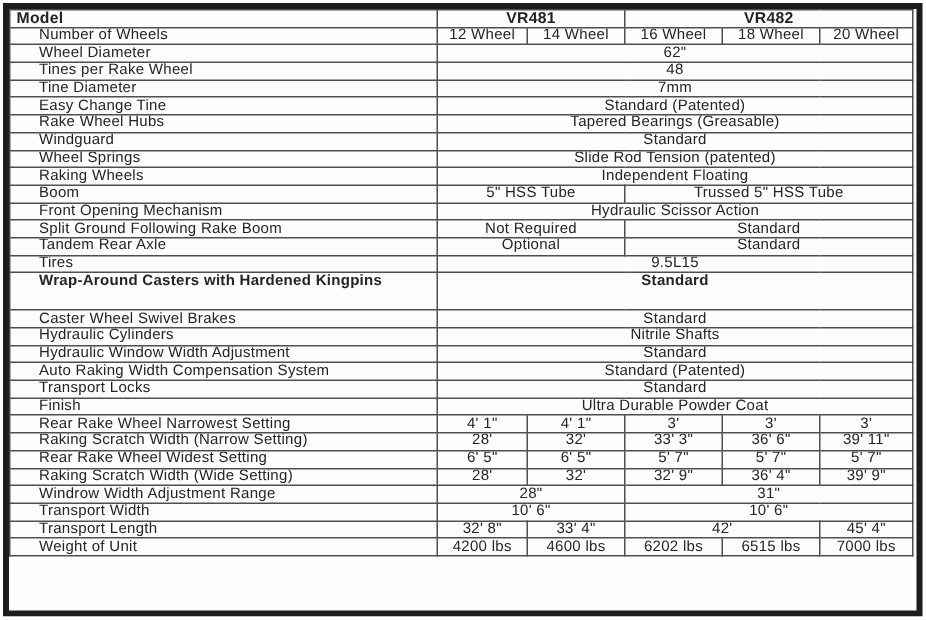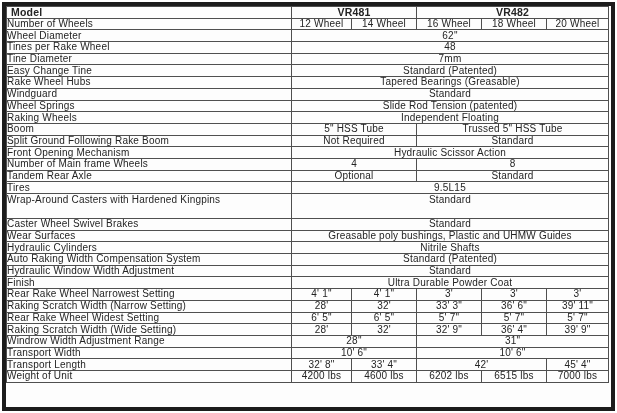--- a/index.html
+++ b/index.html
@@ -31,39 +31,40 @@
     height: 10.7px;
     padding: 0 2px;
     color: #242424;
     letter-spacing: 0.2px;
     white-space: nowrap;
     overflow: hidden;
     vertical-align: middle;
   }
   table.spec .label {
     text-align: left;
-    padding-left: 0;
+    padding-left: 19px;
   }
   table.spec .value {
     text-align: center;
   }
   table.spec th {
     font-weight: bold;
     font-size: 10.5px;
   }
   table.spec th.model {
     text-align: left;
     padding-left: 4px;
   }
   table.spec th.group {
   }
   table.spec tr.tall td {
     height: 23px;
     vertical-align: top;
     padding-top: 1px;
+    font-weight: bold;
   }
 </style>
 </head>
 <body>
 
 <div class="frame">
   <table class="spec">
     <colgroup>
       <col style="width:285px">
       <col style="width:60px">
@@ -121,64 +122,59 @@
         <tr>
           <td class="label">Raking Wheels</td>
           <td class="value" colspan="5">Independent Floating</td>
         </tr>
         <tr>
           <td class="label">Boom</td>
           <td class="value" colspan="2">5" HSS Tube</td>
           <td class="value" colspan="3">Trussed 5" HSS Tube</td>
         </tr>
         <tr>
+          <td class="label">Front Opening Mechanism</td>
+          <td class="value" colspan="5">Hydraulic Scissor Action</td>
+        </tr>
+        <tr>
           <td class="label">Split Ground Following Rake Boom</td>
           <td class="value" colspan="2">Not Required</td>
           <td class="value" colspan="3">Standard</td>
         </tr>
         <tr>
-          <td class="label">Front Opening Mechanism</td>
-          <td class="value" colspan="5">Hydraulic Scissor Action</td>
-        </tr>
-        <tr>
-          <td class="label">Number of Main frame Wheels</td>
-          <td class="value" colspan="2">4</td>
-          <td class="value" colspan="3">8</td>
-        </tr>
-        <tr>
           <td class="label">Tandem Rear Axle</td>
           <td class="value" colspan="2">Optional</td>
           <td class="value" colspan="3">Standard</td>
         </tr>
         <tr>
           <td class="label">Tires</td>
           <td class="value" colspan="5">9.5L15</td>
         </tr>
         <tr class="tall">
           <td class="label">Wrap-Around Casters with Hardened Kingpins</td>
           <td class="value" colspan="5">Standard</td>
         </tr>
         <tr>
           <td class="label">Caster Wheel Swivel Brakes</td>
           <td class="value" colspan="5">Standard</td>
         </tr>
         <tr>
-          <td class="label">Wear Surfaces</td>
-          <td class="value" colspan="5">Greasable poly bushings, Plastic and UHMW Guides</td>
-        </tr>
-        <tr>
           <td class="label">Hydraulic Cylinders</td>
           <td class="value" colspan="5">Nitrile Shafts</td>
         </tr>
         <tr>
+          <td class="label">Hydraulic Window Width Adjustment</td>
+          <td class="value" colspan="5">Standard</td>
+        </tr>
+        <tr>
           <td class="label">Auto Raking Width Compensation System</td>
           <td class="value" colspan="5">Standard (Patented)</td>
         </tr>
         <tr>
-          <td class="label">Hydraulic Window Width Adjustment</td>
+          <td class="label">Transport Locks</td>
           <td class="value" colspan="5">Standard</td>
         </tr>
         <tr>
           <td class="label">Finish</td>
           <td class="value" colspan="5">Ultra Durable Powder Coat</td>
         </tr>
         <tr>
           <td class="label">Rear Rake Wheel Narrowest Setting</td>
           <td class="value" colspan="1">4' 1"</td>
           <td class="value" colspan="1">4' 1"</td>

